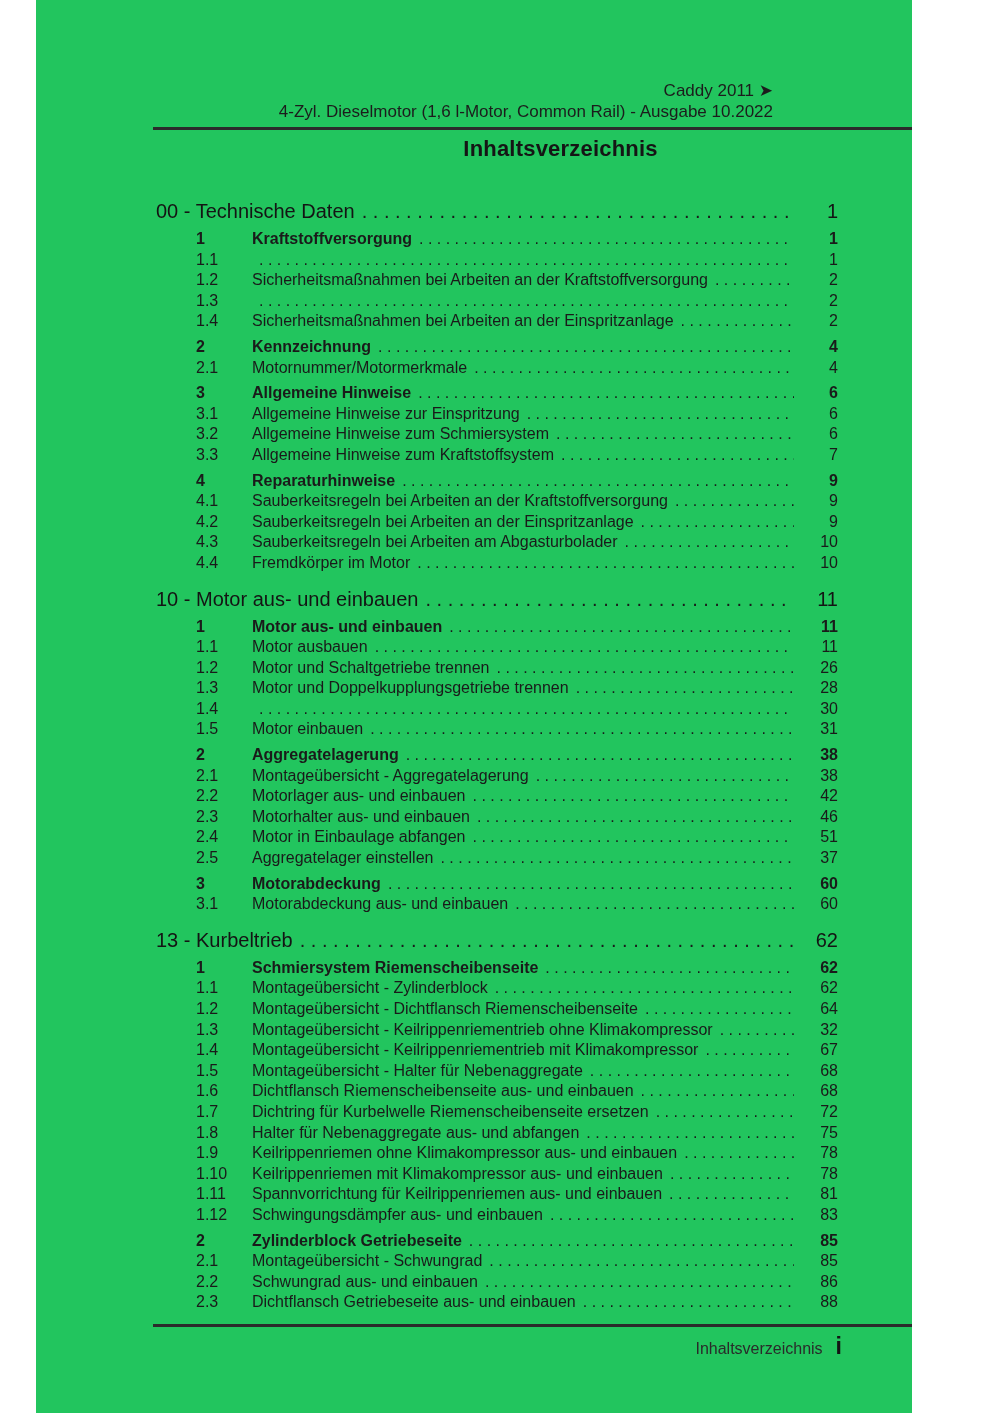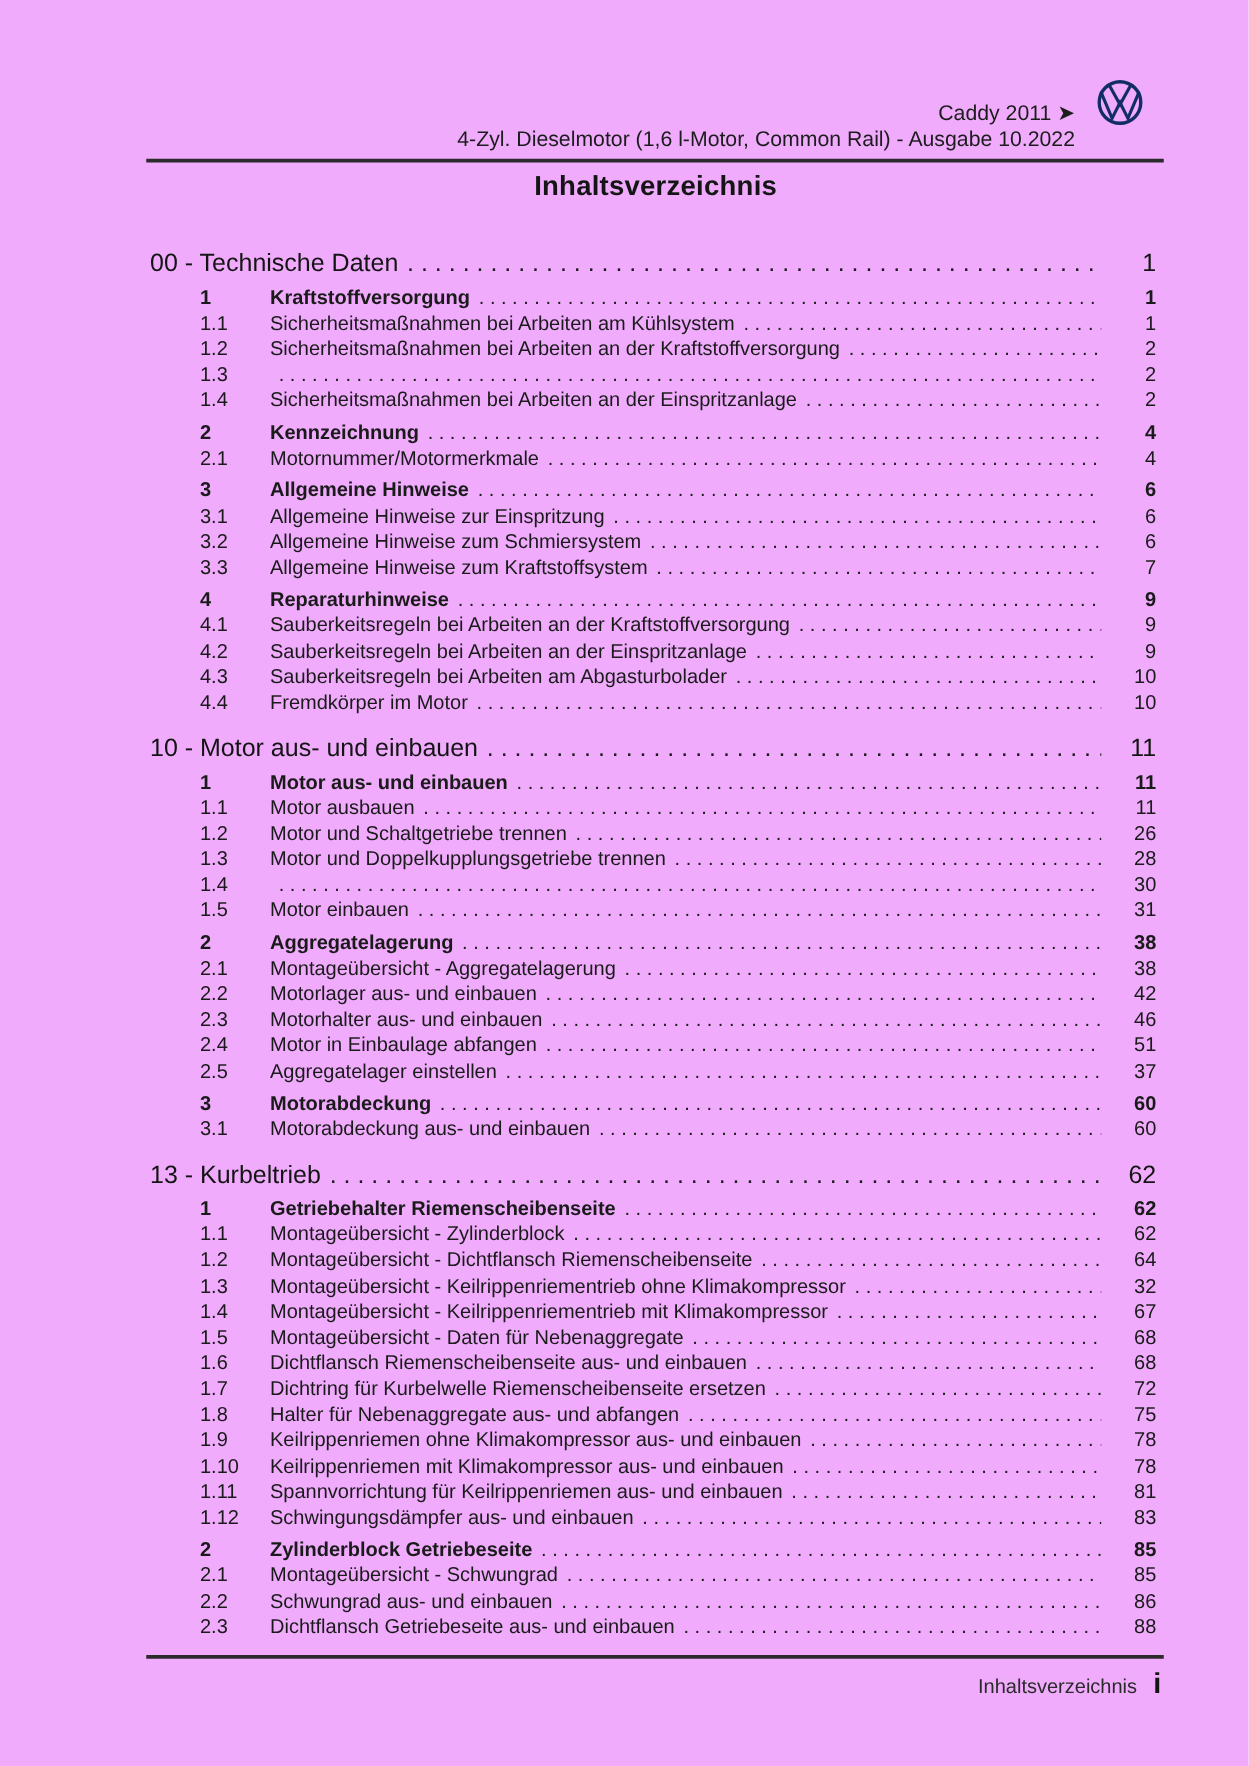--- a/index.html
+++ b/index.html
@@ -1,19 +1,20 @@
 <!DOCTYPE html>
 <html><head>
 <meta charset="utf-8">
 <style>
   html,body { margin:0; padding:0; background:#ffffff; }
   .page {
-    position:relative; width:999px; height:1413px; background:#f0abfc;
+    position:relative; width:876px; height:1413px; background:#22c55e;
     font-family:"Liberation Sans","DejaVu Sans",sans-serif; color:#1a1a1a;
     overflow:hidden;
+    margin-left:36px;
   }
   
   .header-text {
     position:absolute; top:80px; right:139px; text-align:right;
     font-size:17px; line-height:21px; color:#1c1c1c; white-space:nowrap;
   }
   .vw-logo { position:absolute; top:63px; left:877px; width:38px; height:38px; }
   .rule { position:absolute; left:117px; width:814px; border-top:3px solid #2b2b2b; }
   .header-rule { top:127px; }
   .footer-rule { top:1324px; }
@@ -76,21 +77,20 @@
       <div class="items">
     <div class="row item bold">
       <span class="i-num">1</span>
       <span class="i-title">Kraftstoffversorgung</span>
       <span class="leader">. . . . . . . . . . . . . . . . . . . . . . . . . . . . . . . . . . . . . . . . . . . . . . . . . . . . . . . . . . . . . . . . . . . . . . . . . . . . . . . . . . . . . . . . . . . . . . . . . . . . . . . . . . . . . . . . . . . . . . . . . . . . . . . . . . . . . . . . . . . . </span>
       <span class="page-num">1</span>
     </div>
 
     <div class="row item">
       <span class="i-num">1.1</span>
-      <span class="i-title">Sicherheitsmaßnahmen bei Arbeiten am Kühlsystem</span>
       <span class="leader">. . . . . . . . . . . . . . . . . . . . . . . . . . . . . . . . . . . . . . . . . . . . . . . . . . . . . . . . . . . . . . . . . . . . . . . . . . . . . . . . . . . . . . . . . . . . . . . . . . . . . . . . . . . . . . . . . . . . . . . . . . . . . . . . . . . . . . . . . . . . </span>
       <span class="page-num">1</span>
     </div>
 
     <div class="row item">
       <span class="i-num">1.2</span>
       <span class="i-title">Sicherheitsmaßnahmen bei Arbeiten an der Kraftstoffversorgung</span>
       <span class="leader">. . . . . . . . . . . . . . . . . . . . . . . . . . . . . . . . . . . . . . . . . . . . . . . . . . . . . . . . . . . . . . . . . . . . . . . . . . . . . . . . . . . . . . . . . . . . . . . . . . . . . . . . . . . . . . . . . . . . . . . . . . . . . . . . . . . . . . . . . . . . </span>
       <span class="page-num">2</span>
     </div>
@@ -295,21 +295,21 @@
 
     <div class="chapter-block">
       <div class="row chapter">
         <span class="c-label">13 - Kurbeltrieb</span>
         <span class="leader">. . . . . . . . . . . . . . . . . . . . . . . . . . . . . . . . . . . . . . . . . . . . . . . . . . . . . . . . . . . . . . . . . . . . . . . . . . . . . . . . . . . . . . . . . . . . . . . . . . . . . . . . . . . . . . . . . . . . . . . . . . . . . . . . . . . . . . . . . . . . </span>
         <span class="page-num">62</span>
       </div>
       <div class="items">
     <div class="row item bold">
       <span class="i-num">1</span>
-      <span class="i-title">Getriebehalter Riemenscheibenseite</span>
+      <span class="i-title">Schmiersystem Riemenscheibenseite</span>
       <span class="leader">. . . . . . . . . . . . . . . . . . . . . . . . . . . . . . . . . . . . . . . . . . . . . . . . . . . . . . . . . . . . . . . . . . . . . . . . . . . . . . . . . . . . . . . . . . . . . . . . . . . . . . . . . . . . . . . . . . . . . . . . . . . . . . . . . . . . . . . . . . . . </span>
       <span class="page-num">62</span>
     </div>
 
     <div class="row item">
       <span class="i-num">1.1</span>
       <span class="i-title">Montageübersicht - Zylinderblock</span>
       <span class="leader">. . . . . . . . . . . . . . . . . . . . . . . . . . . . . . . . . . . . . . . . . . . . . . . . . . . . . . . . . . . . . . . . . . . . . . . . . . . . . . . . . . . . . . . . . . . . . . . . . . . . . . . . . . . . . . . . . . . . . . . . . . . . . . . . . . . . . . . . . . . . </span>
       <span class="page-num">62</span>
     </div>
@@ -330,21 +330,21 @@
 
     <div class="row item">
       <span class="i-num">1.4</span>
       <span class="i-title">Montageübersicht - Keilrippenriementrieb mit Klimakompressor</span>
       <span class="leader">. . . . . . . . . . . . . . . . . . . . . . . . . . . . . . . . . . . . . . . . . . . . . . . . . . . . . . . . . . . . . . . . . . . . . . . . . . . . . . . . . . . . . . . . . . . . . . . . . . . . . . . . . . . . . . . . . . . . . . . . . . . . . . . . . . . . . . . . . . . . </span>
       <span class="page-num">67</span>
     </div>
 
     <div class="row item">
       <span class="i-num">1.5</span>
-      <span class="i-title">Montageübersicht - Daten für Nebenaggregate</span>
+      <span class="i-title">Montageübersicht - Halter für Nebenaggregate</span>
       <span class="leader">. . . . . . . . . . . . . . . . . . . . . . . . . . . . . . . . . . . . . . . . . . . . . . . . . . . . . . . . . . . . . . . . . . . . . . . . . . . . . . . . . . . . . . . . . . . . . . . . . . . . . . . . . . . . . . . . . . . . . . . . . . . . . . . . . . . . . . . . . . . . </span>
       <span class="page-num">68</span>
     </div>
 
     <div class="row item">
       <span class="i-num">1.6</span>
       <span class="i-title">Dichtflansch Riemenscheibenseite aus- und einbauen</span>
       <span class="leader">. . . . . . . . . . . . . . . . . . . . . . . . . . . . . . . . . . . . . . . . . . . . . . . . . . . . . . . . . . . . . . . . . . . . . . . . . . . . . . . . . . . . . . . . . . . . . . . . . . . . . . . . . . . . . . . . . . . . . . . . . . . . . . . . . . . . . . . . . . . . </span>
       <span class="page-num">68</span>
     </div>

